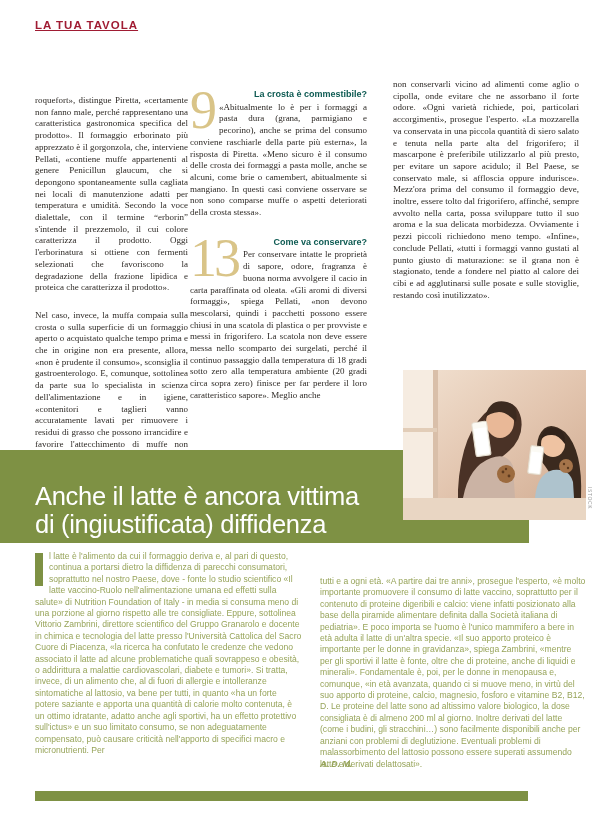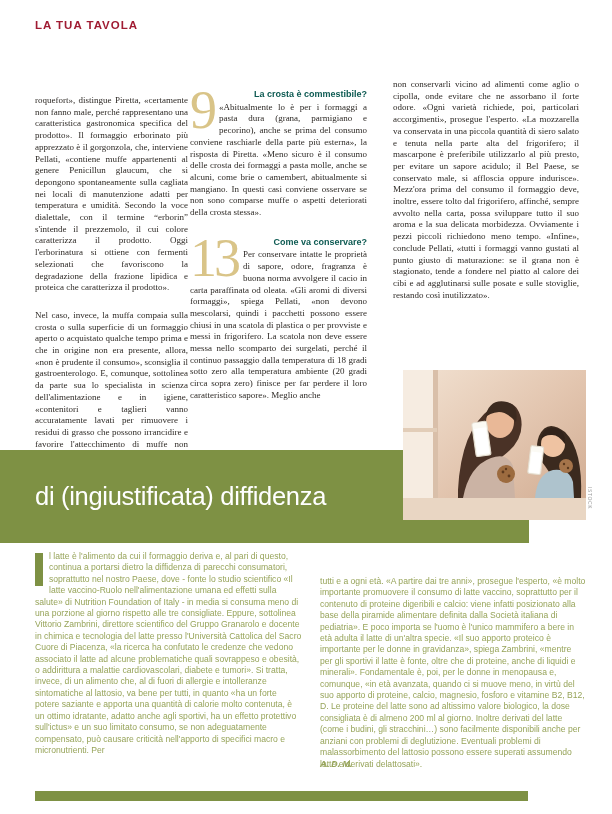--- a/index.html
+++ b/index.html
@@ -5,21 +5,21 @@
   html,body{margin:0;padding:0;background:#e9e9e9;}
   .page{
     position:relative;width:612px;height:814px;background:#ffffff;
     margin:0 auto;overflow:hidden;
     font-family:"Liberation Serif",serif;
   }
   
   .section-label{
     position:absolute;left:35px;top:19px;
     font-family:"Liberation Sans",sans-serif;font-weight:bold;
-    font-size:11.5px;letter-spacing:1px;color:#a01c33;
+    font-size:11.5px;letter-spacing:1px;color:#a01c33;text-decoration:underline;
   }
   
   .tcol{
     position:absolute;font-size:9px;line-height:11.7px;
     text-align:justify;color:#2e2a26;
   }
   .tcol p{margin:0 0 0 0;}
   .tcol p + p{margin-top:16px;}
   #col1{left:35px;top:95px;width:153px;}
   #col2{left:190px;top:86px;width:177px;}
@@ -104,20 +104,21 @@
       <p>Per conservare intatte le proprietà di sapore, odore, fragranza è buona norma avvolgere il cacio in carta paraffinata od oleata. «Gli aromi di diversi formaggi», spiega Pellati, «non devono mescolarsi, quindi i pacchetti possono essere chiusi in una scatola di plastica o per provviste e messi in frigorifero. La scatola non deve essere messa nello scomparto dei surgelati, perché il continuo passaggio dalla temperatura di 18 gradi sotto zero alla temperatura ambiente (20 gradi circa sopra zero) finisce per far perdere il loro caratteristico sapore». Meglio anche</p>
     </div>
   </div>
 
   <div class="tcol" id="col3">
     <p>non conservarli vicino ad alimenti come aglio o cipolla, onde evitare che ne assorbano il forte odore. «Ogni varietà richiede, poi, particolari accorgimenti», prosegue l'esperto. «La mozzarella va conservata in una piccola quantità di siero salato e tenuta nella parte alta del frigorifero; il mascarpone è preferibile utilizzarlo al più presto, per evitare un sapore acidulo; il Bel Paese, se conservato male, si affloscia oppure indurisce». Mezz'ora prima del consumo il formaggio deve, inoltre, essere tolto dal frigorifero, affinché, sempre avvolto nella carta, possa sviluppare tutto il suo aroma e la sua delicata morbidezza. Ovviamente i pezzi piccoli richiedono meno tempo. «Infine», conclude Pellati, «tutti i formaggi vanno gustati al punto giusto di maturazione: se il grana non è stagionato, tende a fondere nel piatto al calore dei cibi e ad agglutinarsi sulle posate e sulle stoviglie, restando così inutilizzato».</p>
   </div>
 
   <div class="banner">
     <div class="banner-title">
+      <div>Anche il latte è ancora vittima</div>
       <div>di (ingiustificata) diffidenza</div>
     </div>
   </div>
 
   <div class="photo">
     <svg width="183" height="150" viewBox="0 0 183 150" xmlns="http://www.w3.org/2000/svg">
       <defs>
         <linearGradient id="bgwarm" x1="0" y1="0" x2="1" y2="1">
           <stop offset="0" stop-color="#f2e2d2"></stop>
           <stop offset="0.5" stop-color="#e3c6b0"></stop>

